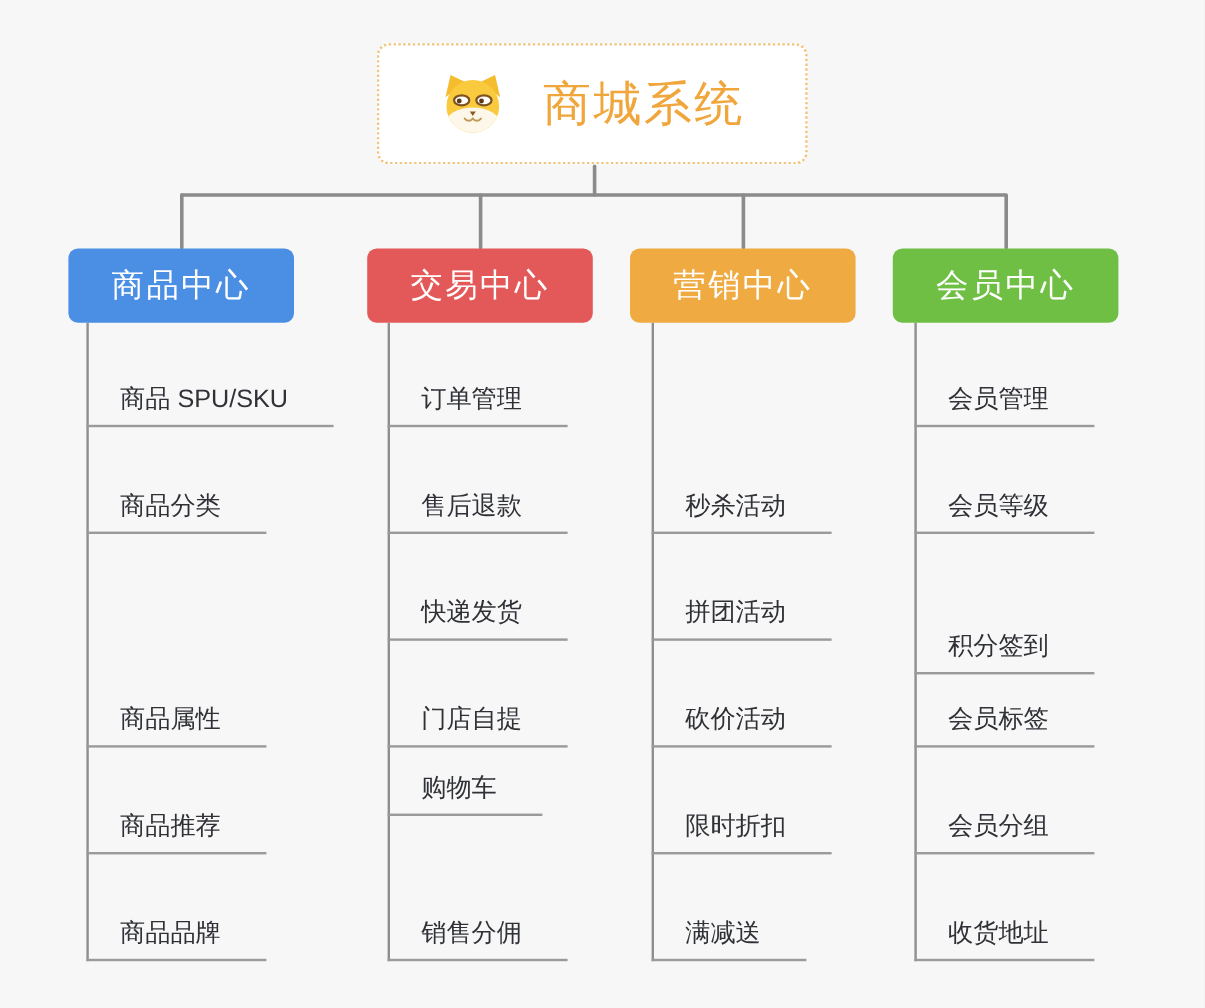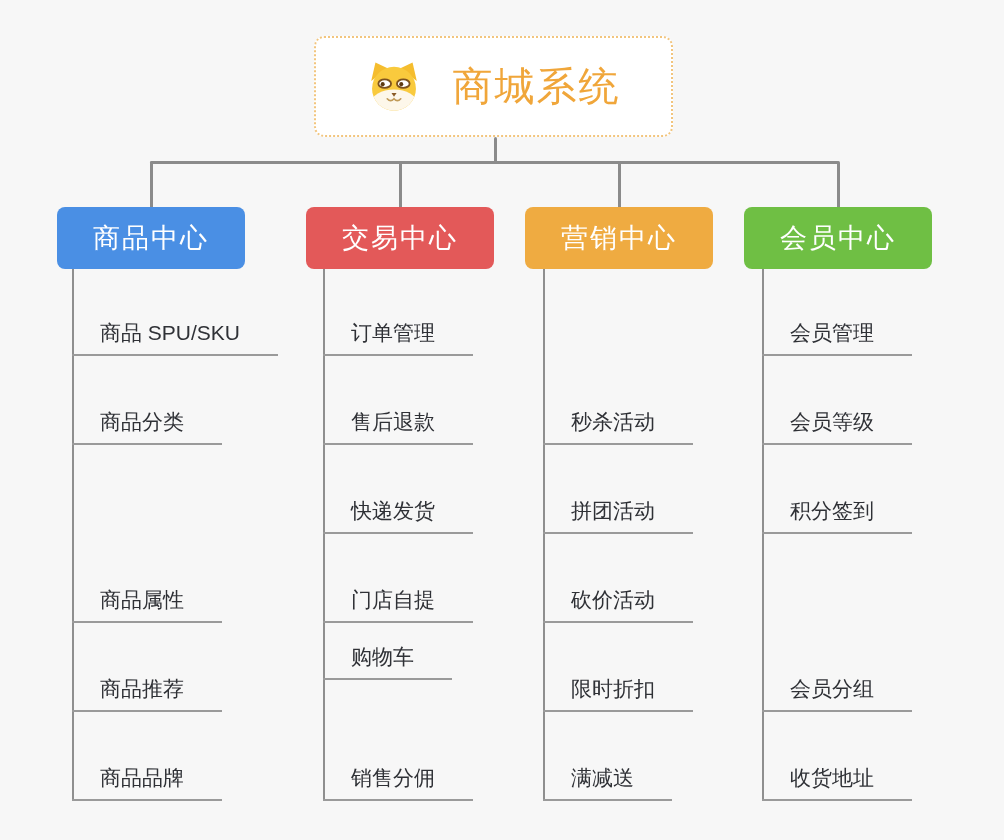--- a/index.html
+++ b/index.html
@@ -122,16 +122,17 @@
     <div class="leaf" style="left: 543px; top: 498px;">拼团活动</div>
     <div class="leaf" style="left: 543px; top: 587px;">砍价活动</div>
     <div class="leaf" style="left: 543px; top: 676px;">限时折扣</div>
     <div class="leaf" style="left: 543px; top: 765px;">满减送</div>
     <div class="branch-box" style="left: 744px; background: rgb(111, 191, 68);">
       <span>会员中心</span>
     </div>
     <div class="col-line" style="left: 762px;"></div>
     <div class="leaf" style="left: 762px; top: 320px;">会员管理</div>
     <div class="leaf" style="left: 762px; top: 409px;">会员等级</div>
-    <div class="leaf" style="left: 762px; top: 498px;">积分签到</div>
+    <div class="leaf" style="left: 762px; top: 526px;">积分签到</div>
+    <div class="leaf" style="left: 762px; top: 587px;">会员标签</div>
     <div class="leaf" style="left: 762px; top: 676px;">会员分组</div>
     <div class="leaf" style="left: 762px; top: 765px;">收货地址</div>
   </div>
 
 </body></html>

